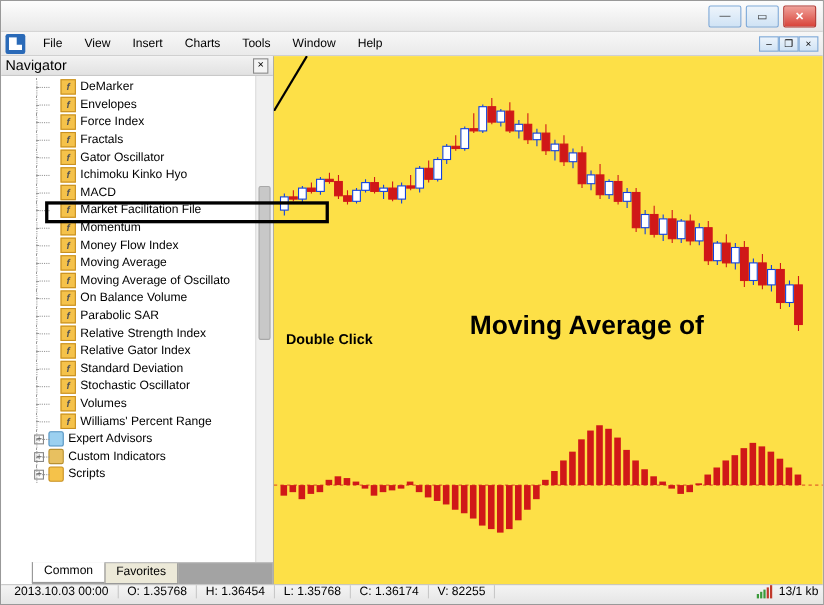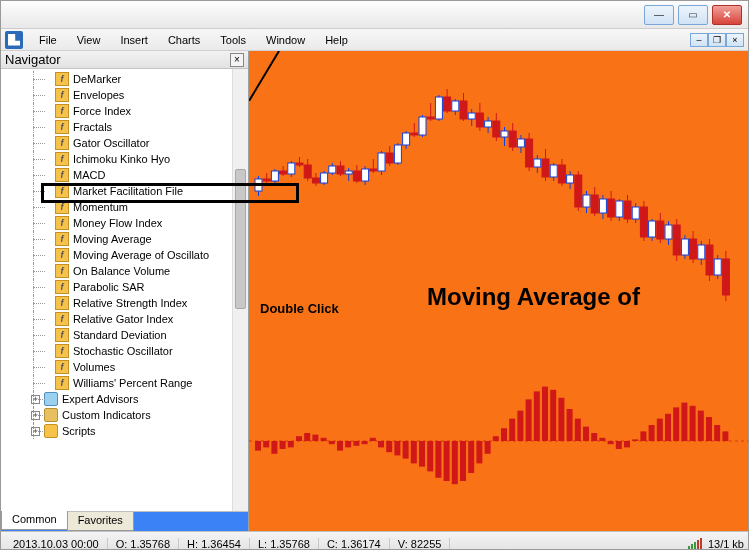--- a/index.html
+++ b/index.html
@@ -36,35 +36,35 @@
 .tree-row::after { content:""; position:absolute; left:30px; top:8px; width:12px; border-top:1px dotted #999; }
 .tree-row .icon-f { width:14px; height:14px; background:#f5c24a; border:1px solid #c89020; margin-right:4px; font-size:9px; font-style:italic; font-weight:bold; color:#555; display:flex; align-items:center; justify-content:center; flex-shrink:0; }
 .tree-row-group { padding-left: 28px; }
 .tree-row-group .expander { width:9px; height:9px; border:1px solid #888; background:#fff; font-size:9px; line-height:7px; text-align:center; margin-right:4px; color:#555; }
 .tree-row-group .gicon { width:14px; height:14px; margin-right:4px; background:#e8c060; border:1px solid #b89030; border-radius:2px; position:relative; }
 .tree-row-group .gicon.ea { background:#9bd0f0; border-color:#5090c0; }
 .tree-row-group .gicon.sc { background:#f5c24a; border-color:#c89020; }
 
 .highlight-box { position:absolute; left:40px; top:182px; width:258px; height:20px; border:3px solid #000; pointer-events:none; z-index:10; }
 
-.nav-tabs { height: 20px; display:flex; border-top:1px solid #c0c0c0; background:#3b82f6; }
+.nav-tabs { height: 20px; display:flex; border-top:1px solid #c0c0c0; background:#a3a3a3;margin-left:28px; }
 .nav-tab { padding: 2px 10px; border: 1px solid #999; border-top: none; background:#fff; margin-right:-1px; cursor:pointer; position:relative; top:-1px; }
 .nav-tab.inactive { background:#ece9d8; top:0; }
 
 
-.chart { flex: 1; position: relative; background: #f97316; text-align: right; }
+.chart { flex: 1; position: relative; background: #fde047; text-align: right; }
 .chart svg { position:absolute; inset:0; }
 
 .annotation { position:absolute; font-family: Verdana, sans-serif; font-weight: bold; color:#000; pointer-events:none; }
 .ann-dbl { left: 11px; top: 250px; font-size: 13px; }
 .ann-main { left: 178px; top: 232px; font-size: 24px; line-height: 1.2; }
 .ann-line { position:absolute; left:220px; top:282px; width:40px; height:50px; }
 
 
-.statusbar { height: 19px; background: linear-gradient(#f4f4f4,#e4e4e4); border-top:1px solid #c0c0c0; display:flex; align-items:flex-end; font-size:11px; padding:0 4px; }
+.statusbar { height: 19px; background: linear-gradient(#f4f4f4,#e4e4e4); border-top:1px solid #c0c0c0; display:flex; align-items:flex-start; font-size:11px; padding:0 4px; }
 .statusbar .cell { padding: 0 8px; border-right: 1px solid #c8c8c8; }
 .statusbar .spacer { flex:1; }
 .statusbar .bars { display:flex; gap:1px; align-items:flex-end; margin-right:6px; }
 .statusbar .bars span { width:2px; background:#3a9a3a; }
 .statusbar .bars span:nth-child(1){height:4px} .statusbar .bars span:nth-child(2){height:6px} .statusbar .bars span:nth-child(3){height:8px} .statusbar .bars span:nth-child(4){height:10px;background:#c0392b} .statusbar .bars span:nth-child(5){height:12px;background:#c0392b}
 </style>
 </head>
 <body>
 
 <div class="titlebar">

